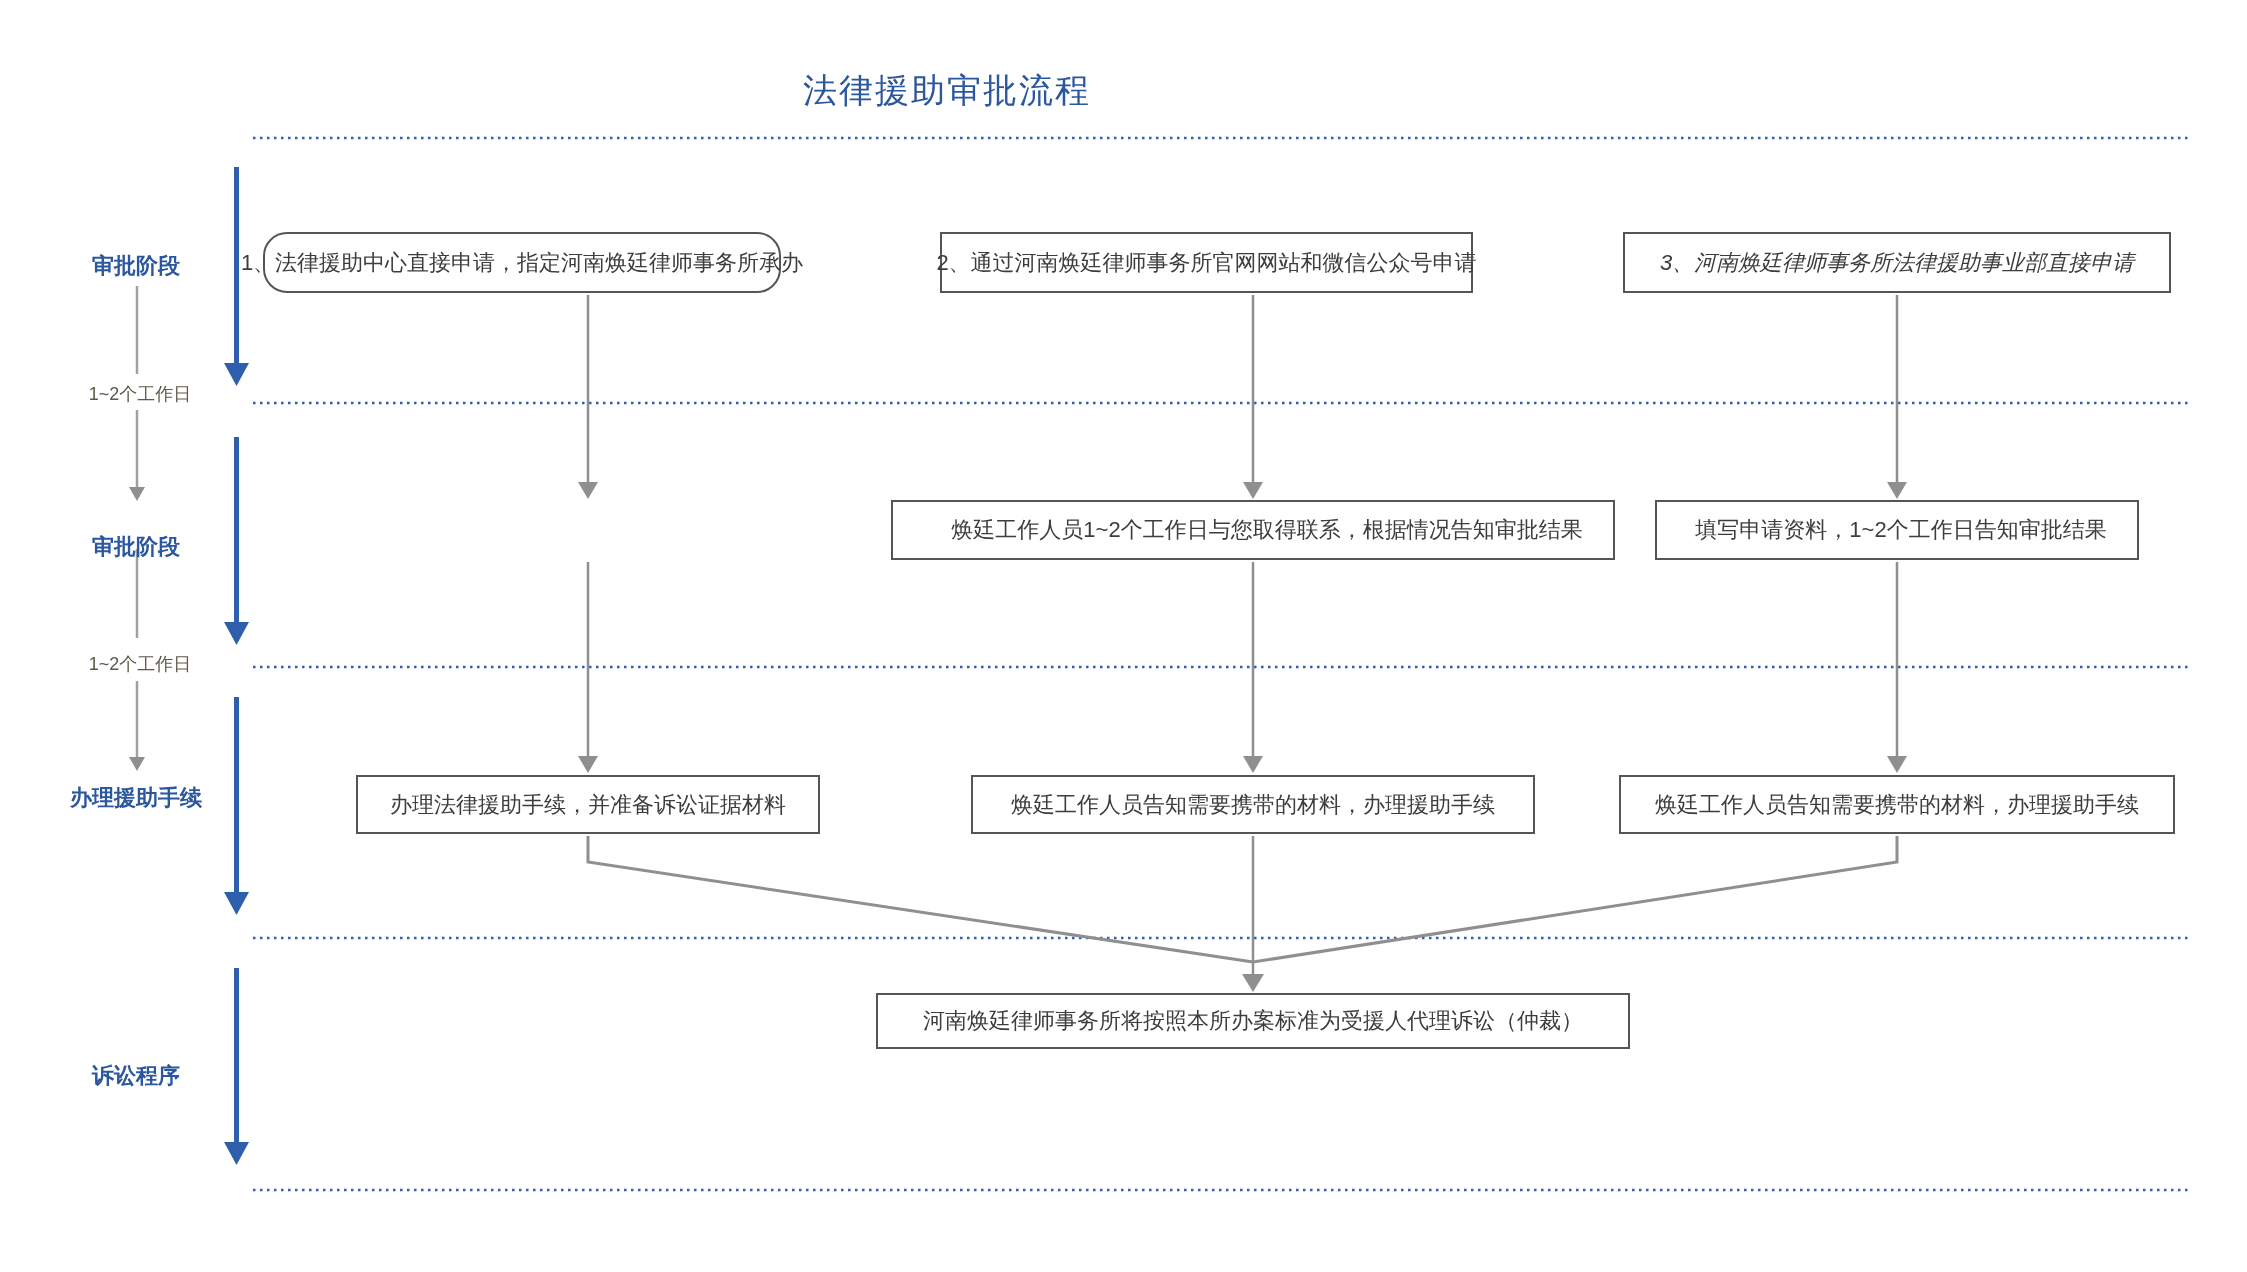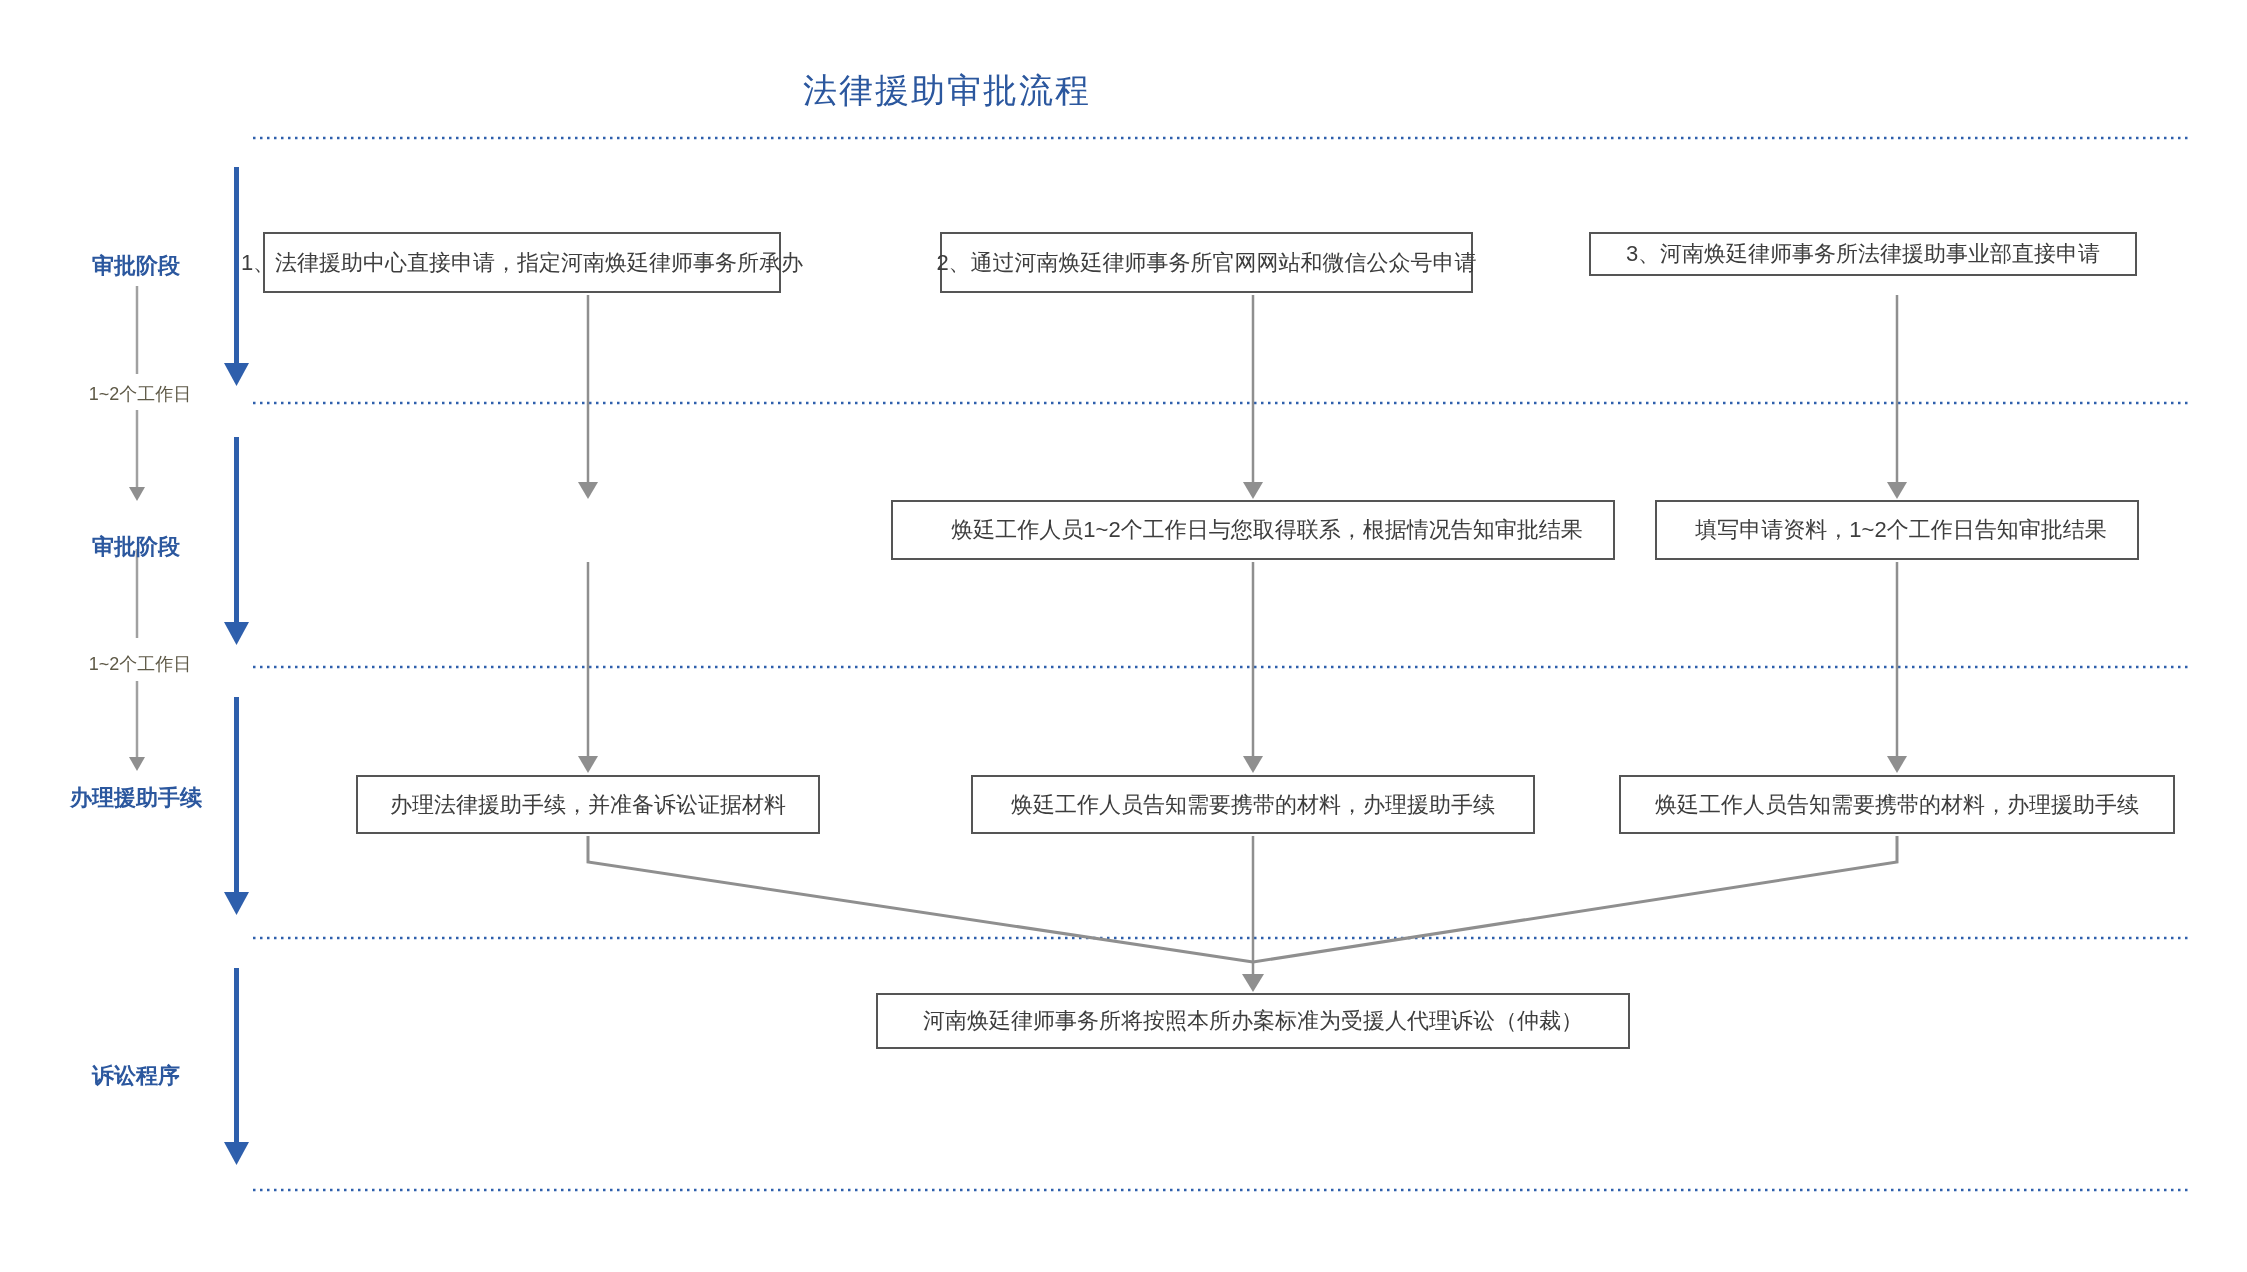--- a/index.html
+++ b/index.html
@@ -92,23 +92,23 @@
 
   <div class="title" style="left:803px;top:68px;width:750px;">法律援助审批流程</div>
 
   <div class="stage-label" style="left:36px;top:251px;">审批阶段</div>
   <div class="duration-label" style="left:40px;top:382px;">1~2个工作日</div>
   <div class="stage-label" style="left:36px;top:532px;">审批阶段</div>
   <div class="duration-label" style="left:40px;top:652px;">1~2个工作日</div>
   <div class="stage-label" style="left:36px;top:783px;">办理援助手续</div>
   <div class="stage-label" style="left:36px;top:1061px;">诉讼程序</div>
 
-  <div class="flow-box" style="left:263px;top:232px;width:518px;height:61px;">1、法律援助中心直接申请，指定河南焕廷律师事务所承办</div>
+  <div class="flow-box" style="left:263px;top:232px;width:518px;height:61px;border-radius:24px;">1、法律援助中心直接申请，指定河南焕廷律师事务所承办</div>
   <div class="flow-box" style="left:940px;top:232px;width:533px;height:61px;">2、通过河南焕廷律师事务所官网网站和微信公众号申请</div>
-  <div class="flow-box" style="left:1589px;top:232px;width:548px;height:44px;">3、河南焕廷律师事务所法律援助事业部直接申请</div>
+  <div class="flow-box" style="left:1623px;top:232px;width:548px;height:61px;font-style:italic;">3、河南焕廷律师事务所法律援助事业部直接申请</div>
 
   <div class="flow-box" style="left:891px;top:500px;width:724px;height:60px;padding-left:28px;">焕廷工作人员1~2个工作日与您取得联系，根据情况告知审批结果</div>
   <div class="flow-box" style="left:1655px;top:500px;width:484px;height:60px;padding-left:8px;">填写申请资料，1~2个工作日告知审批结果</div>
 
   <div class="flow-box" style="left:356px;top:775px;width:464px;height:59px;">办理法律援助手续，并准备诉讼证据材料</div>
   <div class="flow-box" style="left:971px;top:775px;width:564px;height:59px;">焕廷工作人员告知需要携带的材料，办理援助手续</div>
   <div class="flow-box" style="left:1619px;top:775px;width:556px;height:59px;">焕廷工作人员告知需要携带的材料，办理援助手续</div>
 
   <div class="flow-box" style="left:876px;top:993px;width:754px;height:56px;">河南焕廷律师事务所将按照本所办案标准为受援人代理诉讼（仲裁）</div>
 

